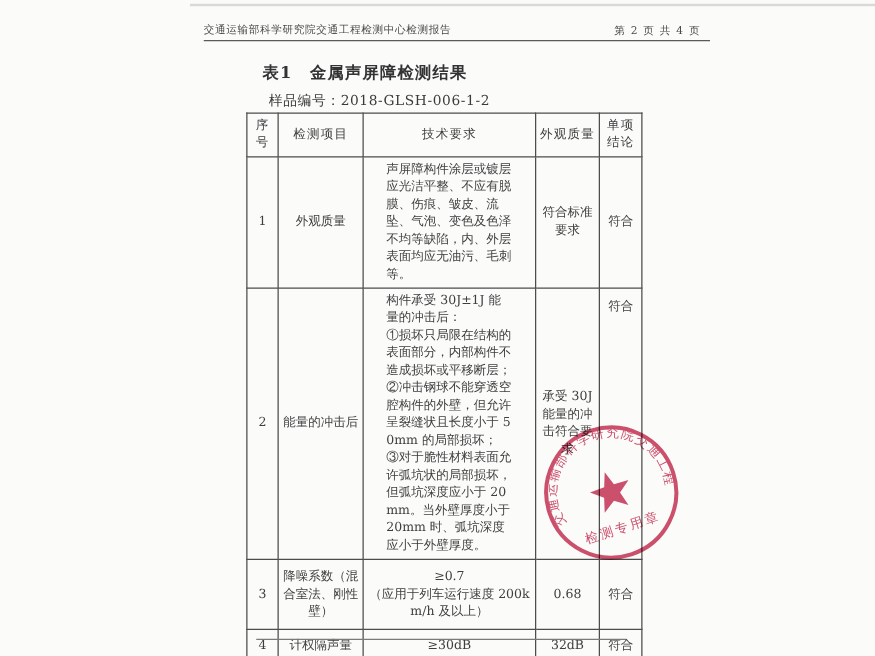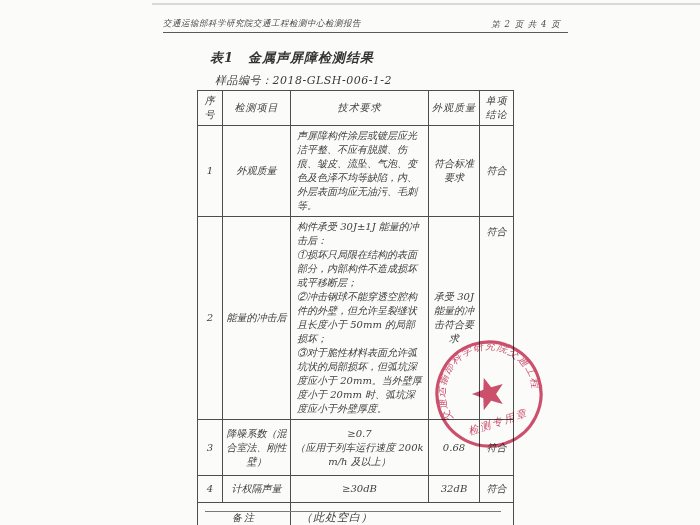--- a/index.html
+++ b/index.html
@@ -3,37 +3,37 @@
 <meta charset="utf-8">
 <style>
   html,body{margin:0;padding:0;}
   body{
     width:700px;height:525px;position:relative;overflow:hidden;
     background:#fbfbfa;
     font-family:"DejaVu Serif","Liberation Serif",serif;
     color:#3e3e3e;
     -webkit-font-smoothing:antialiased;
   }
-  .page{position:absolute;inset:0;font-style:italic;}
+  .page{position:absolute;inset:0;}
   .scan-edge-line{position:absolute;top:3px;left:152px;width:548px;height:2px;background:#d9d9d9;}
   .doc-header{position:absolute;top:18px;left:163px;width:405px;height:15px;
     font-size:8.5px;letter-spacing:.5px;color:#4a4a4a;white-space:nowrap;}
   .page-number{position:absolute;top:19px;left:484px;width:84px;font-size:8.5px;
     letter-spacing:1px;color:#4a4a4a;text-align:center;white-space:nowrap;}
   .header-rule{position:absolute;top:32px;left:163px;width:405px;height:1px;background:#5a5a5a;}
   .table-title{position:absolute;top:49px;left:210px;font-size:13px;font-weight:bold;
     letter-spacing:1px;color:#333;}
   .sample-line{position:absolute;top:73px;left:215px;font-size:11px;letter-spacing:.5px;color:#3a3a3a;}
   .tbl-wrap{position:absolute;top:90px;left:197px;width:316px;}
   table{border-collapse:collapse;table-layout:fixed;width:316px;}
   td,th{border:1px solid #4d4d4d;font-weight:normal;font-size:10px;line-height:1.4;
     color:#3e3e3e;text-align:center;vertical-align:middle;padding:2px 3px;
     overflow:hidden;word-break:break-all;}
   th{font-size:10px;letter-spacing:1px;}
-  .req-left{text-align:left;padding:3px 6px;white-space:pre-line;}
+  .req-left{text-align:left;padding:3px 18px;white-space:pre-line;}
   .prewrap{white-space:pre-line;}
   .top-align{vertical-align:top;padding-top:8px;}
   .remark-val{text-align:left;padding-left:10px;font-size:11px;letter-spacing:1px;}
   .footer-rule{position:absolute;top:511px;left:205px;width:296px;height:1px;background:#7a7a7a;}
   
   .stamp{position:absolute;top:332px;left:427px;width:124px;height:124px;
     opacity:.88;mix-blend-mode:multiply;pointer-events:none;}
   .stamp text{font-family:"DejaVu Sans","Liberation Sans",sans-serif;}
 </style>
 </head>

